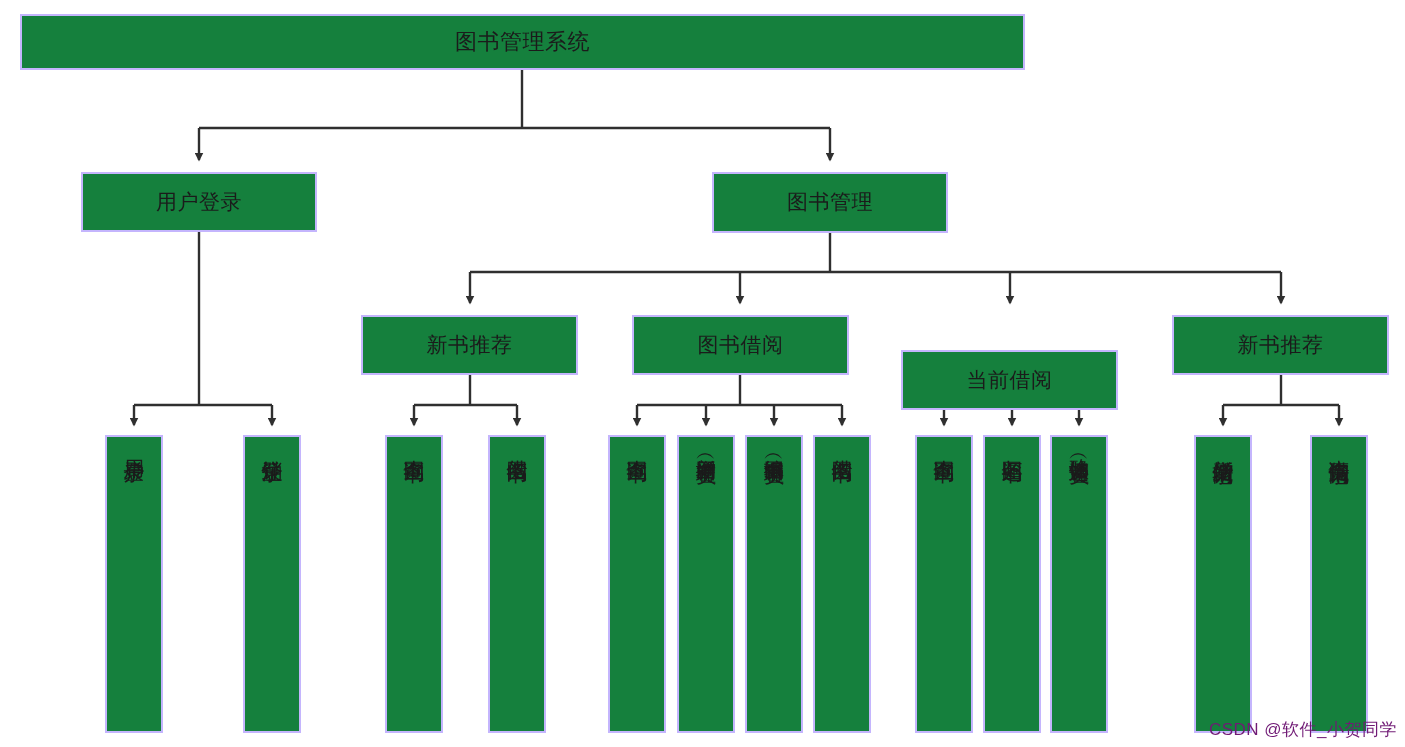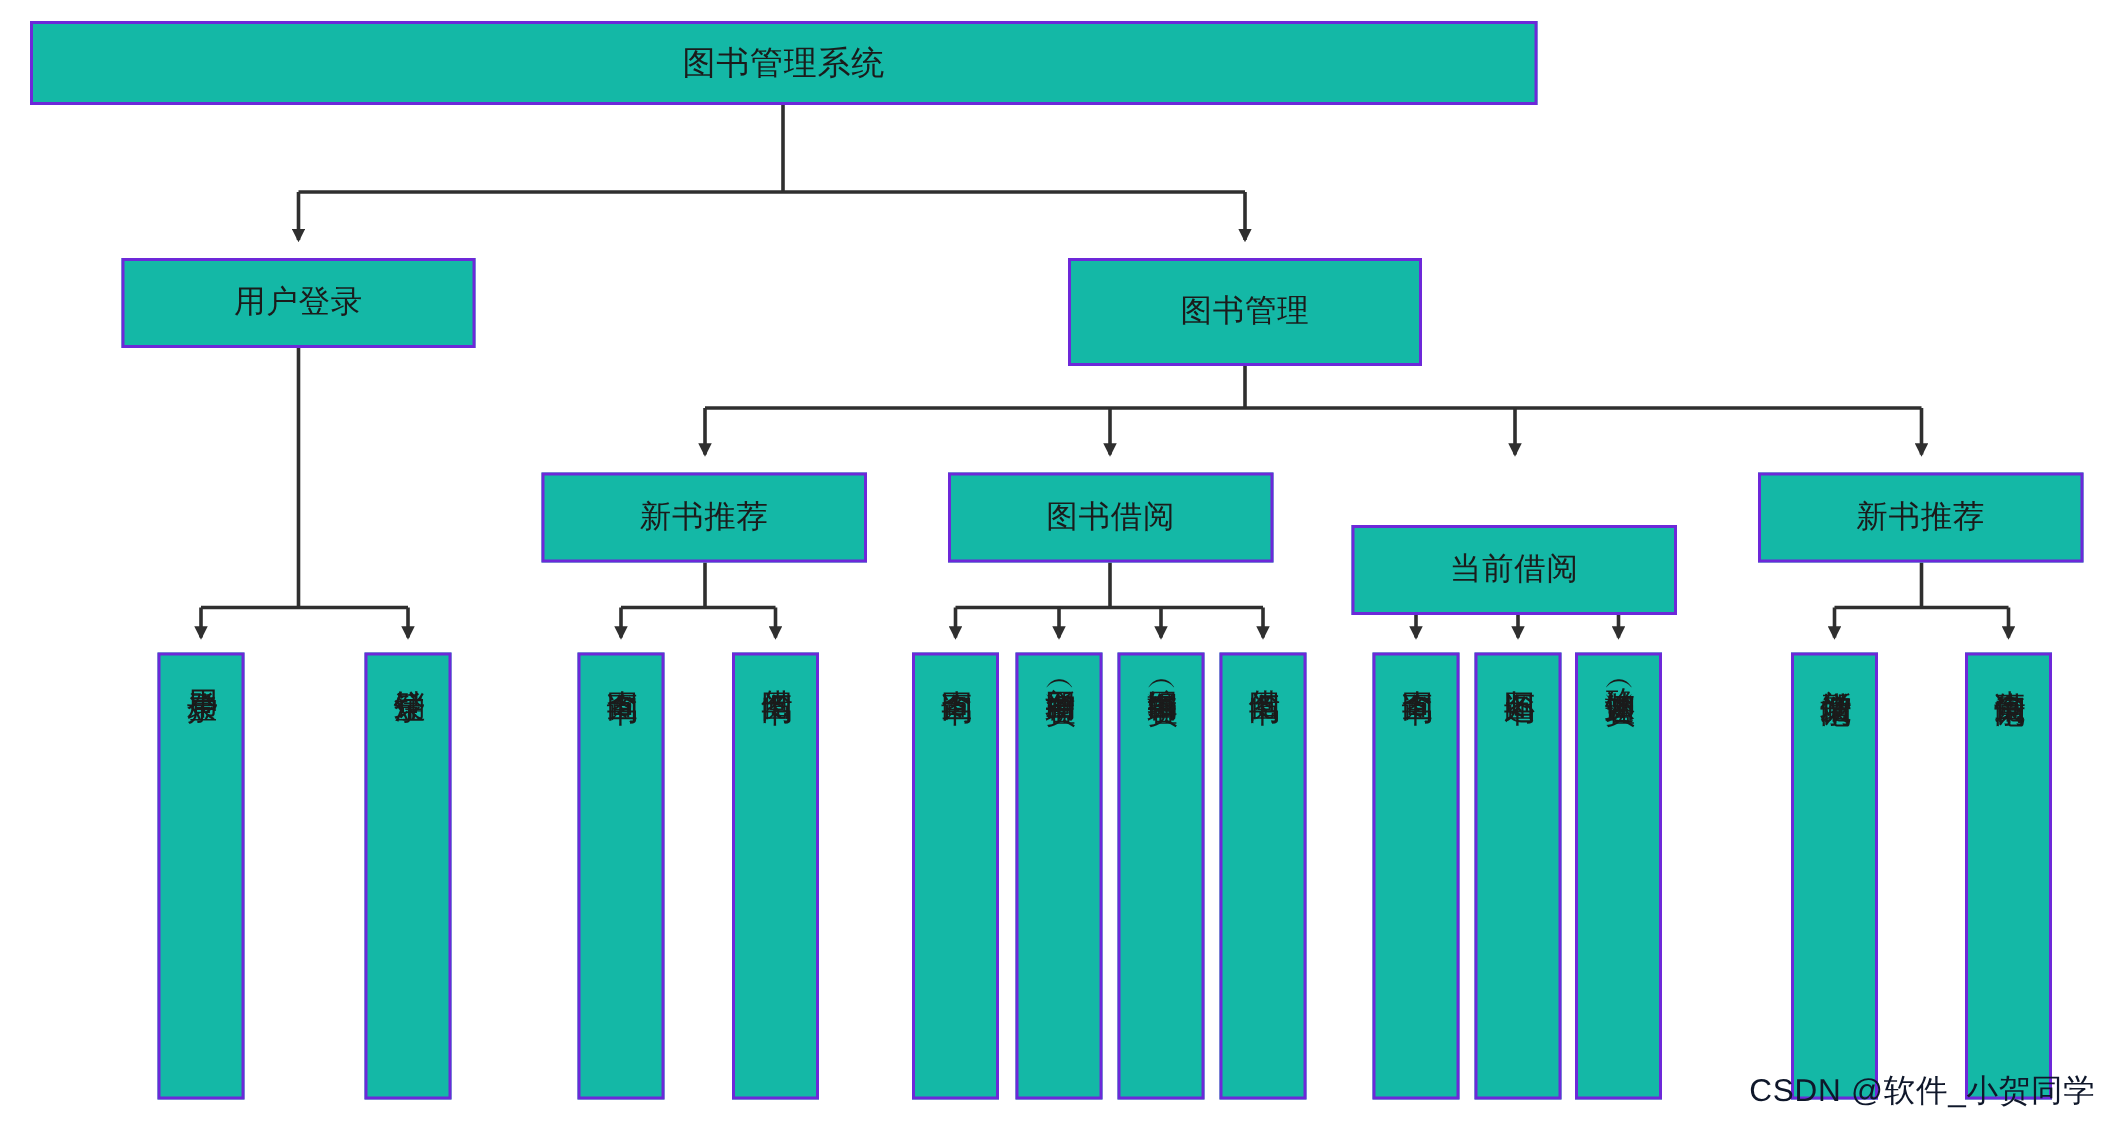--- a/index.html
+++ b/index.html
@@ -22,22 +22,22 @@
     position: absolute;
     left: 0;
     top: 0;
     width: 1405px;
     height: 747px;
     pointer-events: none;
   }
   .node {
     position: absolute;
     box-sizing: border-box;
-    background: #14b8a6;
-    border: 2px solid #6d28d9;
+    background: #15803d;
+    border: 2px solid #c4b5fd;
     display: flex;
     align-items: center;
     justify-content: center;
     color: #1b1b1b;
     z-index: 2;
   }
   .node-label {
     display: block;
     text-align: center;
     line-height: 1.18;
@@ -65,22 +65,22 @@
     letter-spacing: 1px;
     white-space: nowrap;
   }
   .node.vert.tall .node-label {
     font-size: 20px;
   }
   #watermark {
     position: absolute;
     right: 8px;
     bottom: 6px;
-    font-size: 21px;
-    color: #0f172a;
+    font-size: 17px;
+    color: #701a75;
     letter-spacing: 0.5px;
     z-index: 5;
     white-space: nowrap;
   }
 </style>
 </head>
 <body>
 
 <div id="diagram-root">
 
@@ -135,21 +135,21 @@
   </svg>
 
   <div class="node horiz root" style="left:20px; top:14px; width:1005px; height:56px;">
     <span class="node-label">图书管理系统</span>
   </div>
 
   <div class="node horiz" style="left:81px; top:172px; width:236px; height:60px;">
     <span class="node-label">用户登录</span>
   </div>
 
-  <div class="node horiz" style="left:712px; top:172px; width:236px; height:72px;">
+  <div class="node horiz" style="left:712px; top:172px; width:236px; height:61px;">
     <span class="node-label">图书管理</span>
   </div>
 
   <div class="node horiz" style="left:632px; top:315px; width:217px; height:60px;">
     <span class="node-label">图书借阅</span>
   </div>
 
   <div class="node horiz" style="left:361px; top:315px; width:217px; height:60px;">
     <span class="node-label">新书推荐</span>
   </div>

